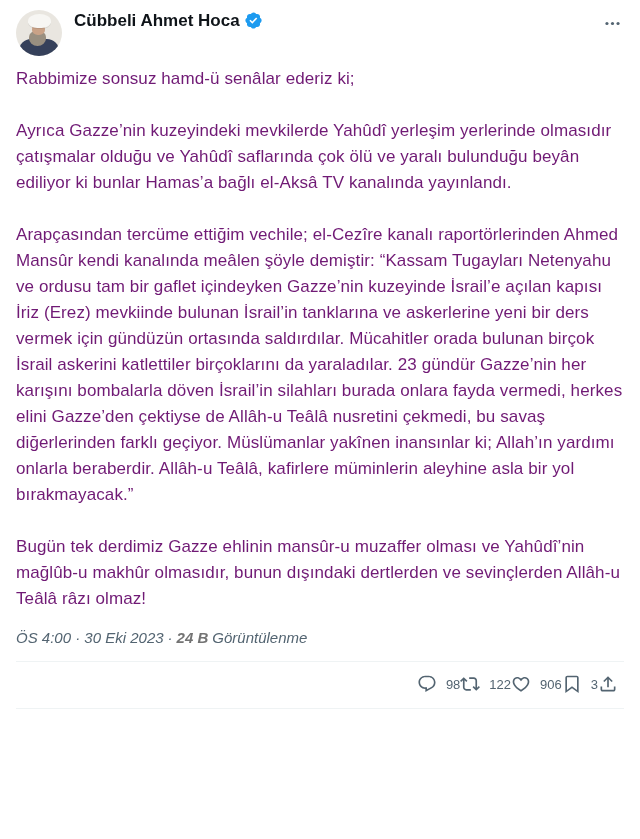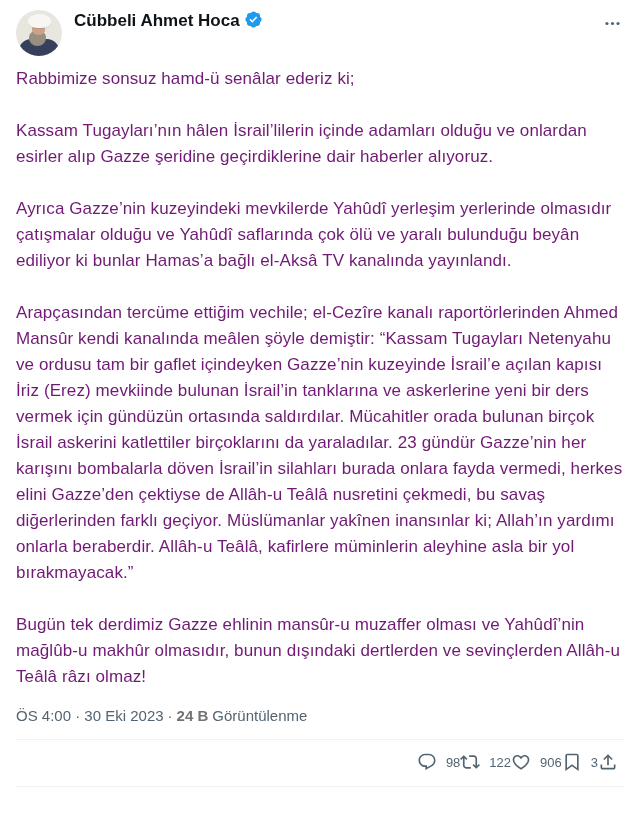--- a/index.html
+++ b/index.html
@@ -17,40 +17,40 @@
     width: 46px; height: 46px; border-radius: 50%;
     background: #e9e6e0; position: relative; overflow: hidden;
     flex: 0 0 46px; cursor: pointer; margin-top: 2px;
   }
   .av-body  { position: absolute; bottom: -7px; left: 3px;  width: 40px; height: 24px; background: #35405a; border-radius: 12px 12px 0 0; }
   .av-turban{ position: absolute; top: 4px;    left: 12px; width: 23px; height: 14px; background: #f7f6f3; border-radius: 55% 55% 45% 45%; box-shadow: 0 1px 0 rgba(0,0,0,.08);}
   .av-face  { position: absolute; top: 14px;   left: 16px; width: 13px; height: 11px; background: #c9a287; border-radius: 45%; }
   .av-beard { position: absolute; top: 21px;   left: 13px; width: 17px; height: 15px; background: #998f80; border-radius: 42% 42% 52% 52%; }
 
   .id-block { margin-left: 12px; padding-top: 2px; min-width: 0; }
-  .name-row { display: flex; align-items: flex-start; gap: 4px; cursor: pointer; }
+  .name-row { display: flex; align-items: center; gap: 4px; cursor: pointer; }
   .display-name { font-weight: bold; font-size: 17px; line-height: 21px; color: #0f1419; }
   .badge { width: 19px; height: 19px; display: inline-block; flex: 0 0 auto; }
   .handle { font-size: 15px; line-height: 20px; color: #536471; margin-top: 1px; }
 
   .more-btn {
     margin-left: auto; background: none; border: none; padding: 4px 2px;
     cursor: pointer; color: #536471; display: flex; align-items: center; margin-top: 2px;
   }
   .more-btn svg { width: 19px; height: 19px; }
 
   
   .tweet-body { margin-top: 10px; font-size: 17px; line-height: 26px; color: #701a75; letter-spacing: 0.1px; }
   .tweet-body p { margin: 0 0 26px 0; }
   .tweet-body p:last-child { margin-bottom: 0; }
 
   
   .meta-row {
     display: flex; align-items: flex-start; gap: 4px;
-    margin-top: 16px; font-size: 15px; line-height: 20px; color: #536471;
+    margin-top: 16px; font-size: 15px; line-height: 20px; color: #536471; font-style: italic;
   }
   .meta-views-count { color: #737373; font-weight: bold; }
 
   
   .divider { border: none; border-top: 1px solid #eff3f4; margin: 13px 0 0 0; }
   .divider.bottom { margin: 0; }
   .actions {
     display: flex; justify-content: flex-end; align-items: center;
     padding: 6px 6px 6px 8px; height: 46px;
   }
@@ -93,21 +93,20 @@
                 <circle cx="12" cy="12" r="2"></circle>
                 <circle cx="19" cy="12" r="2"></circle>
               </g>
             </svg>
         </span>
       </button>
     </div>
 
     <div class="tweet-body">
       <p>Rabbimize sonsuz hamd-ü senâlar ederiz ki;</p>
-      <p>Kassam Tugayları’nın hâlen İsrail’lilerin içinde adamları olduğu ve onlardan esirler alıp Gazze şeridine geçirdiklerine dair haberler alıyoruz.</p>
       <p>Ayrıca Gazze’nin kuzeyindeki mevkilerde Yahûdî yerleşim yerlerinde olmasıdır çatışmalar olduğu ve Yahûdî saflarında çok ölü ve yaralı bulunduğu beyân ediliyor ki bunlar Hamas’a bağlı el-Aksâ TV kanalında yayınlandı.</p>
       <p>Arapçasından tercüme ettiğim vechile; el-Cezîre kanalı raportörlerinden Ahmed Mansûr kendi kanalında meâlen şöyle demiştir: “Kassam Tugayları Netenyahu ve ordusu tam bir gaflet içindeyken Gazze’nin kuzeyinde İsrail’e açılan kapısı İriz (Erez) mevkiinde bulunan İsrail’in tanklarına ve askerlerine yeni bir ders vermek için gündüzün ortasında saldırdılar. Mücahitler orada bulunan birçok İsrail askerini katlettiler birçoklarını da yaraladılar. 23 gündür Gazze’nin her karışını bombalarla döven İsrail’in silahları burada onlara fayda vermedi, herkes elini Gazze’den çektiyse de Allâh-u Teâlâ nusretini çekmedi, bu savaş diğerlerinden farklı geçiyor. Müslümanlar yakînen inansınlar ki; Allah’ın yardımı onlarla beraberdir. Allâh-u Teâlâ, kafirlere müminlerin aleyhine asla bir yol bırakmayacak.”</p>
       <p>Bugün tek derdimiz Gazze ehlinin mansûr-u muzaffer olması ve Yahûdî’nin mağlûb-u makhûr olmasıdır, bunun dışındaki dertlerden ve sevinçlerden Allâh-u Teâlâ râzı olmaz!</p>
     </div>
 
     <div class="meta-row">
       <span>ÖS 4:00 · 30 Eki 2023</span>
       <span>·</span>
       <span class="meta-views-count">24 B</span>
       <span>Görüntülenme</span>

